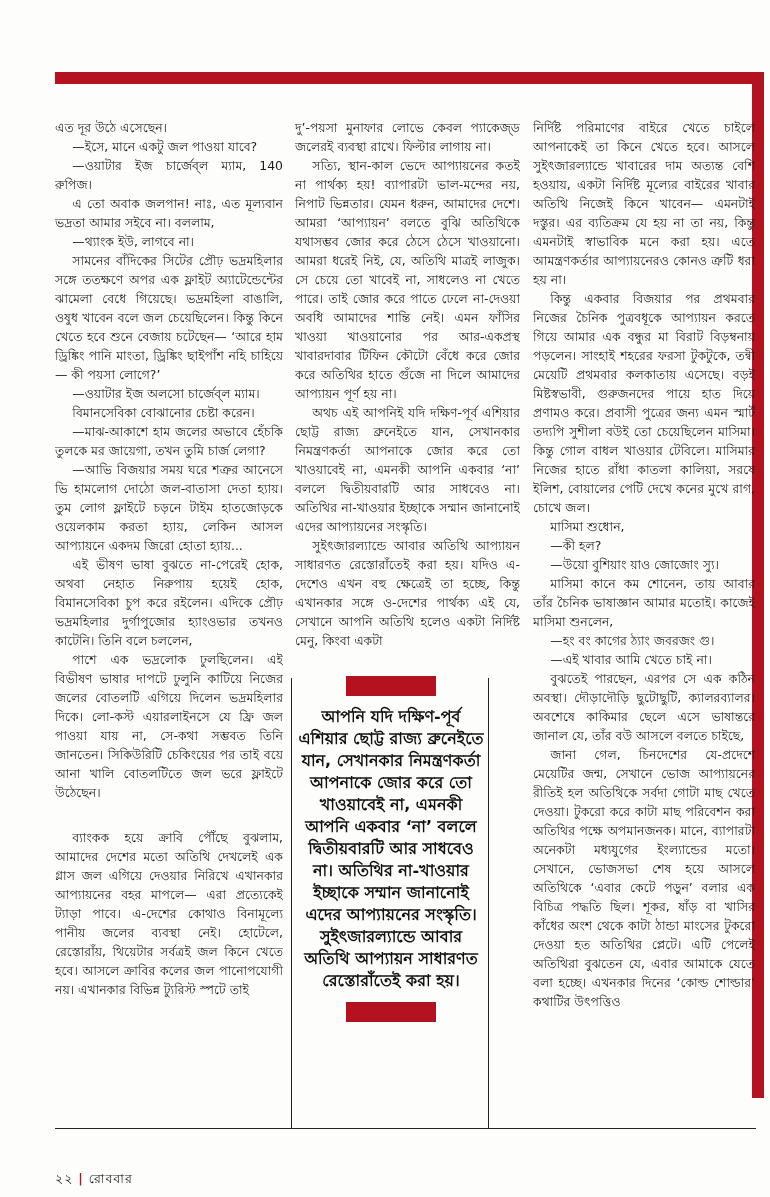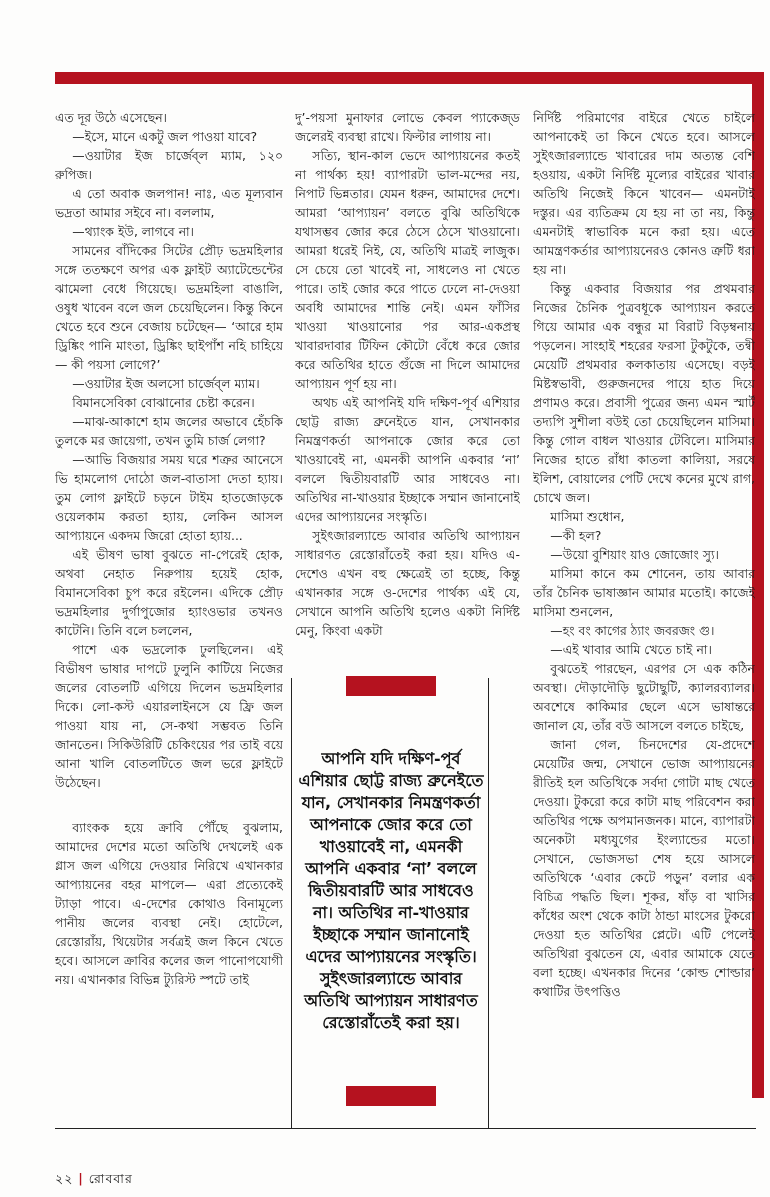--- a/index.html
+++ b/index.html
@@ -6,33 +6,33 @@
   .page{
     position:relative;width:770px;height:1197px;margin:0 auto;
     background:#fdfdfc;overflow:hidden;
     font-family:"DejaVu Sans",sans-serif;color:#1c1c1c;
   }
   
   .top-bar{position:absolute;left:55px;top:72px;width:709px;height:12px;background:#b5121f;}
   .right-bar{position:absolute;left:752px;top:72px;width:12px;height:1026px;background:#b5121f;}
   
   .col{
-    position:absolute;top:108px;font-size:12.4px;line-height:19px;
+    position:absolute;top:118px;font-size:12.4px;line-height:19px;
     text-align:justify;overflow:hidden;
   }
   .col p{margin:0;}
   .col p.ind{text-indent:1.4em;}
   .col p.gap{margin-top:26px;}
   .col-left{left:55px;width:228px;height:1000px;}
   .col-mid{left:295px;width:225px;height:556px;}
   .col-right{left:533px;width:222px;height:1002px;}
   
   .quote-box{
     position:absolute;left:296px;top:676px;width:190px;height:430px;
-    display:flex;flex-direction:column;align-items:center;justify-content:space-between;
+    display:flex;flex-direction:column;align-items:center;justify-content:flex-start;
   }
   .quote-rule{width:90px;height:20px;background:#b5121f;flex:0 0 auto;}
   .quote-text{
     font-weight:bold;font-size:16px;line-height:22px;text-align:center;
     color:#111;margin:10px 0;overflow:hidden;
   }
   
   .vrule{position:absolute;top:678px;width:1px;height:450px;background:#222;}
   .vrule-left{left:291px;}
   .vrule-right{left:488px;}
@@ -47,21 +47,21 @@
 <body>
 
 <div class="page">
 
   <div class="top-bar"></div>
   <div class="right-bar"></div>
 
   <div class="col col-left">
     <p>এত দূর উঠে এসেছেন।</p>
     <p class="ind">—ইসে, মানে একটু জল পাওয়া যাবে?</p>
-    <p class="ind">—ওয়াটার ইজ চার্জেব্‌ল ম্যাম, ১২০ রুপিজ।</p>
+    <p class="ind">—ওয়াটার ইজ চার্জেব্‌ল ম্যাম, 140 রুপিজ।</p>
     <p class="ind">এ তো অবাক জলপান! নাঃ, এত মূল্যবান ভদ্রতা আমার সইবে না। বললাম,</p>
     <p class="ind">—থ্যাংক ইউ, লাগবে না।</p>
     <p class="ind">সামনের বাঁদিকের সিটের প্রৌঢ় ভদ্রমহিলার সঙ্গে ততক্ষণে অপর এক ফ্লাইট অ্যাটেন্ডেন্টের ঝামেলা বেধে গিয়েছে। ভদ্রমহিলা বাঙালি, ওষুধ খাবেন বলে জল চেয়েছিলেন। কিন্তু কিনে খেতে হবে শুনে বেজায় চটেছেন— ‘আরে হাম ড্রিঙ্কিং পানি মাংতা, ড্রিঙ্কিং ছাইপাঁশ নহি চাহিয়ে— কী পয়সা লোগে?’</p>
     <p class="ind">—ওয়াটার ইজ অলসো চার্জেব্‌ল ম্যাম।</p>
     <p class="ind">বিমানসেবিকা বোঝানোর চেষ্টা করেন।</p>
     <p class="ind">—মাঝ-আকাশে হাম জলের অভাবে হেঁচকি তুলকে মর জায়েগা, তখন তুমি চার্জ লেগা?</p>
     <p class="ind">—আভি বিজয়ার সময় ঘরে শত্রুর আনেসে ভি হামলোগ দোঠো জল-বাতাসা দেতা হ্যায়। তুম লোগ ফ্লাইটে চড়নে টাইম হাতজোড়কে ওয়েলকাম করতা হ্যায়, লেকিন আসল আপ্যায়নে একদম জিরো হোতা হ্যায়...</p>
     <p class="ind">এই ভীষণ ভাষা বুঝতে না-পেরেই হোক, অথবা নেহাত নিরুপায় হয়েই হোক, বিমানসেবিকা চুপ করে রইলেন। এদিকে প্রৌঢ় ভদ্রমহিলার দুর্গাপুজোর হ্যাংওভার তখনও কাটেনি। তিনি বলে চললেন,</p>
     <p class="ind">পাশে এক ভদ্রলোক ঢুলছিলেন। এই বিভীষণ ভাষার দাপটে ঢুলুনি কাটিয়ে নিজের জলের বোতলটি এগিয়ে দিলেন ভদ্রমহিলার দিকে। লো-কস্ট এয়ারলাইনসে যে ফ্রি জল পাওয়া যায় না, সে-কথা সম্ভবত তিনি জানতেন। সিকিউরিটি চেকিংয়ের পর তাই বয়ে আনা খালি বোতলটিতে জল ভরে ফ্লাইটে উঠেছেন।</p>
     <p class="ind gap">ব্যাংকক হয়ে ক্রাবি পৌঁছে বুঝলাম, আমাদের দেশের মতো অতিথি দেখলেই এক গ্লাস জল এগিয়ে দেওয়ার নিরিখে এখানকার আপ্যায়নের বহর মাপলে— এরা প্রত্যেকেই ট্যাড়া পাবে। এ-দেশের কোথাও বিনামূল্যে পানীয় জলের ব্যবস্থা নেই। হোটেলে, রেস্তোরাঁয়, থিয়েটার সর্বত্রই জল কিনে খেতে হবে। আসলে ক্রাবির কলের জল পানোপযোগী নয়। এখানকার বিভিন্ন ট্যুরিস্ট স্পটে তাই</p>

